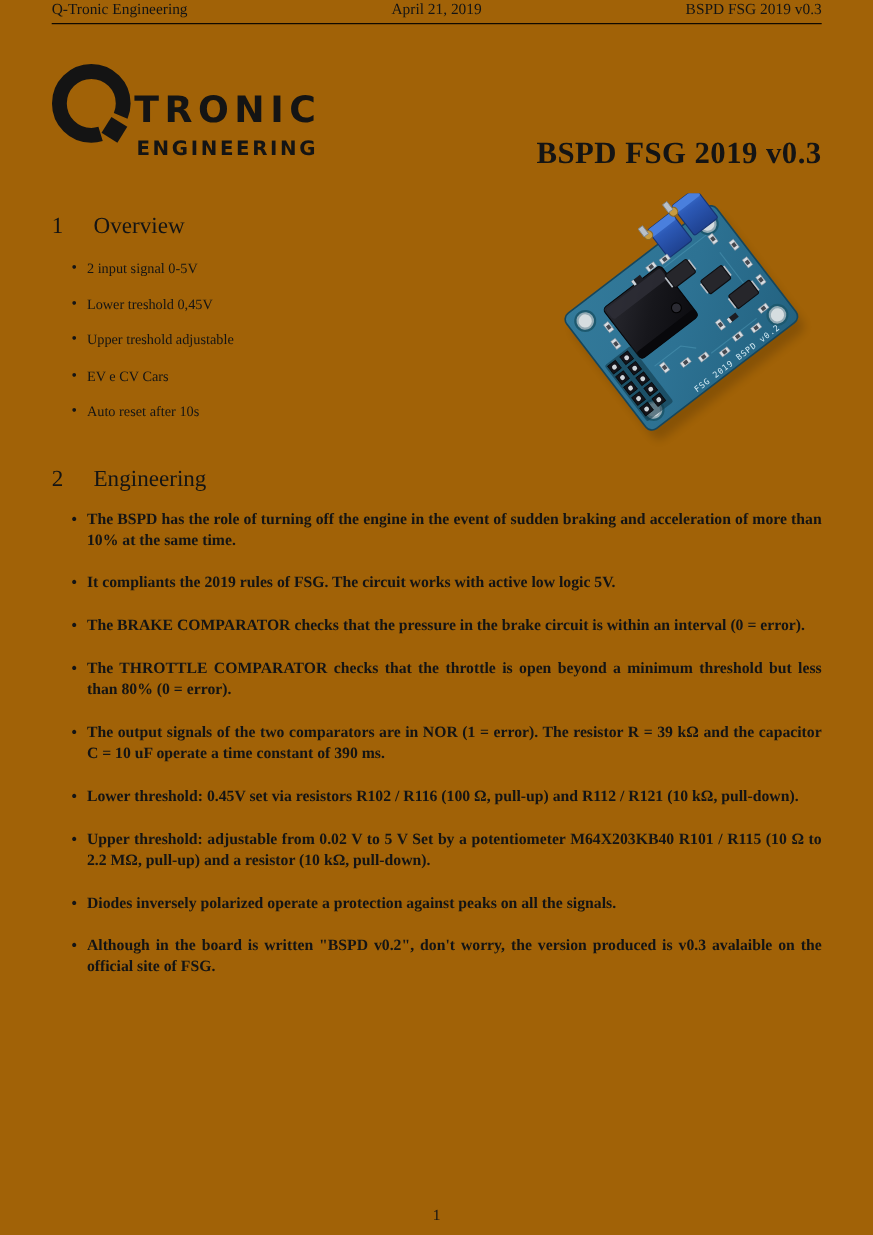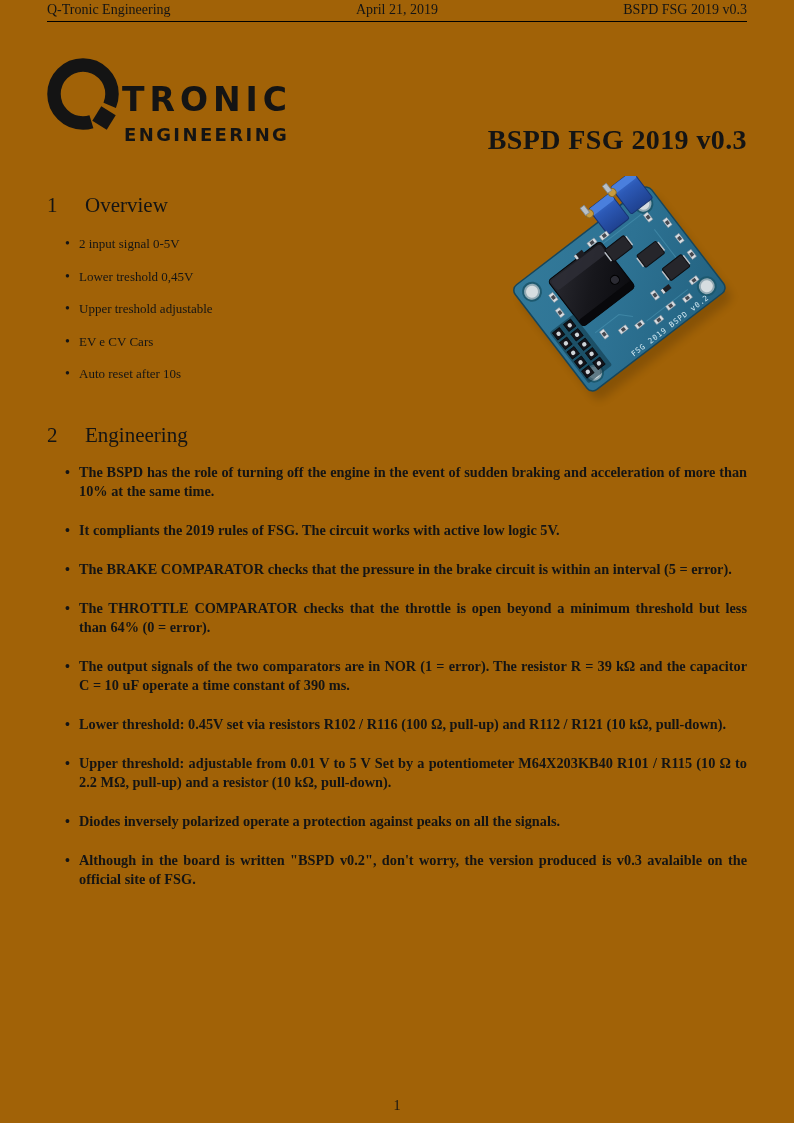--- a/index.html
+++ b/index.html
@@ -247,25 +247,25 @@
     </svg>
   </figure>
 
   <section class="description">
     <div class="sec-heading">
       <span class="sec-num">2</span><span>Engineering</span>
     </div>
     <ul>
       <li>The BSPD has the role of turning off the engine in the event of sudden braking and acceleration of more than 10% at the same time.</li>
       <li>It compliants the 2019 rules of FSG. The circuit works with active low logic 5V.</li>
-      <li>The BRAKE COMPARATOR checks that the pressure in the brake circuit is within an interval (5 = error).</li>
-      <li>The THROTTLE COMPARATOR checks that the throttle is open beyond a minimum threshold but less than 64% (0 = error).</li>
+      <li>The BRAKE COMPARATOR checks that the pressure in the brake circuit is within an interval (0 = error).</li>
+      <li>The THROTTLE COMPARATOR checks that the throttle is open beyond a minimum threshold but less than 80% (0 = error).</li>
       <li>The output signals of the two comparators are in NOR (1 = error). The resistor R = 39 kΩ and the capacitor C = 10 uF operate a time constant of 390 ms.</li>
       <li>Lower threshold: 0.45V set via resistors R102 / R116 (100 Ω, pull-up) and R112 / R121 (10 kΩ, pull-down).</li>
-      <li>Upper threshold: adjustable from 0.01 V to 5 V Set by a potentiometer M64X203KB40 R101 / R115 (10 Ω to 2.2 MΩ, pull-up) and a resistor (10 kΩ, pull-down).</li>
+      <li>Upper threshold: adjustable from 0.02 V to 5 V Set by a potentiometer M64X203KB40 R101 / R115 (10 Ω to 2.2 MΩ, pull-up) and a resistor (10 kΩ, pull-down).</li>
       <li>Diodes inversely polarized operate a protection against peaks on all the signals.</li>
       <li>Although in the board is written "BSPD v0.2", don't worry, the version produced is v0.3 avalaible on the official site of FSG.</li>
     </ul>
   </section>
 
   <footer class="page-footer">
     <span>1</span>
   </footer>
 
 </div>

